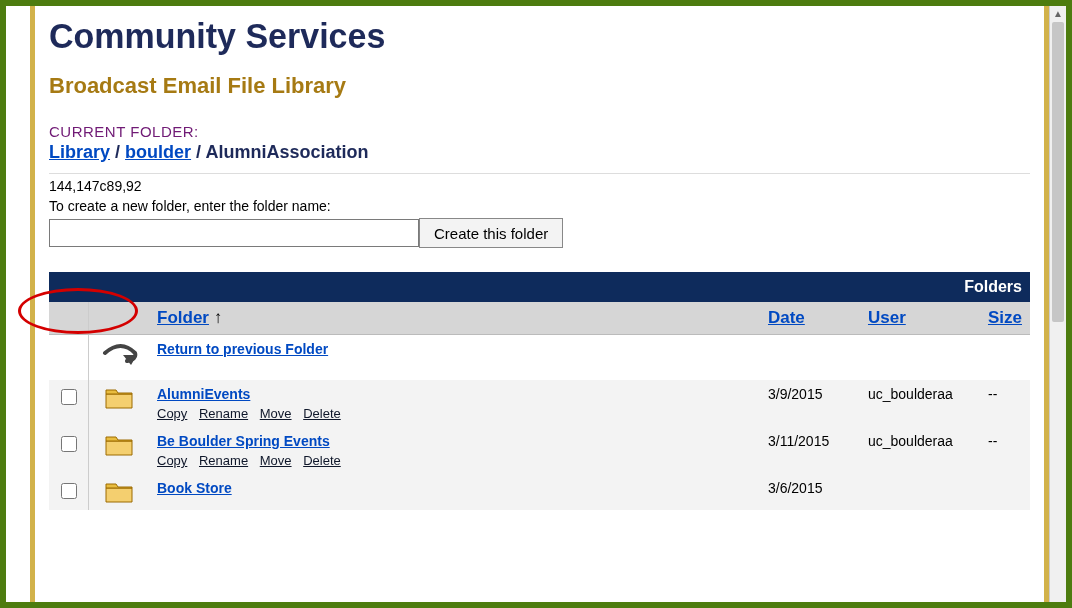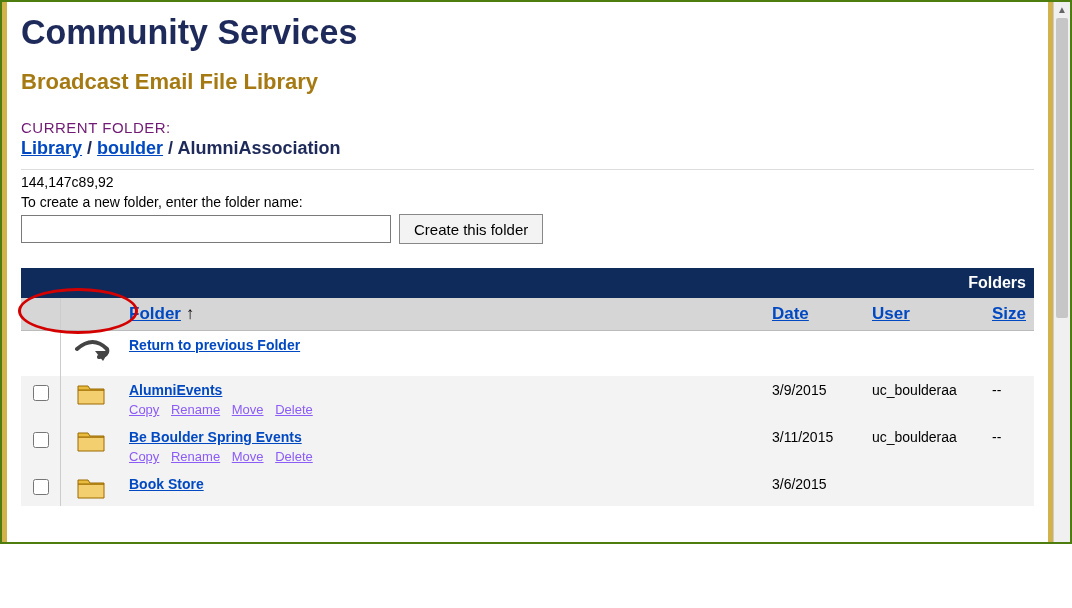--- a/index.html
+++ b/index.html
@@ -1,53 +1,53 @@
 <!DOCTYPE html>
 <html><head>
 <meta charset="utf-8">
 <style>
   * { box-sizing: border-box; }
   html, body { margin:0; padding:0; font-family: Arial, Helvetica, sans-serif; background:#fff; }
   body { width:1072px; height:608px; overflow:hidden; position:relative; }
-  .outer { border:2px solid #4d7c0f; height:544px; display:flex; }
+  .outer { border:6px solid #4d7c0f; height:608px; display:flex;padding-left:24px; }
   .page-border { border-left:5px solid #d2b24a; border-right:5px solid #d2b24a; flex:1; padding:0 14px 0 14px; overflow:hidden; background:#fff; }
   .scrollbar { width:17px; background:#f0f0f0; border-left:1px solid #ccc; position:relative; }
   .scroll-thumb { position:absolute; top:0; left:2px; right:2px; height:300px; background:#c6c6c6; border-radius:2px; }
   .scroll-arrow { position:absolute; left:0; right:0; text-align:center; font-size:10px; color:#666; }
   .scroll-arrow.top { top:2px; }
   h1.app-title { font-family: Arial, Helvetica, sans-serif; font-weight:bold; color:#1e2a5a; font-size:34px; margin:10px 0 0 0; letter-spacing:0px; transform:scaleY(1.05); }
   h2.sub-title { color:#a67a13; font-size:22px; font-weight:bold; margin:18px 0 24px 0; }
   .current-folder-label { color:#701a75; font-size:15px; letter-spacing:0.5px; }
   .breadcrumb { font-size:18px; font-weight:bold; margin:2px 0 10px 0; color:#1e2a5a; }
   .breadcrumb a { color:#0049c2; text-decoration:underline; cursor:pointer; }
   .breadcrumb .sep { color:#1e2a5a; }
   .breadcrumb .cur { color:#1e2a5a;text-align:center; }
   hr.thin { border:none; border-top:1px solid #ddd; margin:8px 0 4px 0; }
   .weird-numbers { text-align:left; font-size:14px; margin:2px 0 4px 0; }
   .create-label { font-size:14px; margin:2px 0 4px 0; }
-  .create-row { display:flex; align-items:center; gap:8px; }
+  .create-row { display:flex; align-items:center; }
   .create-row input[type=text] { width:370px; height:28px; border:1px solid #7a7a7a; font-size:14px; padding:2px 4px; }
   .create-row button { height:30px; background:#f3f3f3; border:1px solid #888; padding:0 14px; font-size:15px; cursor:pointer; }
   .folders-band { background:#0e2b5c; color:#fff; font-weight:bold; padding:6px 8px; margin-top:24px; position:relative;text-align:right; }
   .circle-hl { position:absolute; border:3px solid #d40000; border-radius:50%; width:120px; height:46px; left:18px; top:288px; pointer-events:none; z-index:50; }
   table.listing { width:100%; border-collapse:collapse; }
   table.listing th { background:#d6d6d6; text-align:left; padding:6px 8px; font-size:17px; font-weight:normal; border-bottom:1px solid #bbb; }
   table.listing th a { color:#0049c2; text-decoration:underline; font-weight:bold; cursor:pointer; }
   table.listing td { padding:6px 8px; font-size:14px; vertical-align:top; }
   table.listing tr.datarow { background:#f3f3f3; }
   table.listing tr.odd { background:#fff; }
   .col-chk { width:36px; text-align:center; border-right:1px solid #ccc; }
   .col-icon { width:54px; text-align:center; }
   .col-folder {}
   .col-date { width:100px; }
   .col-user { width:120px; }
   .col-size { width:50px; }
   .folder-link { color:#0049c2; text-decoration:underline; font-weight:bold; cursor:pointer; }
   .actions { font-size:13px; margin-top:4px; }
-  .actions a { color:#8b5cf6; text-decoration:underline; margin-right:8px; cursor:pointer; }
+  .actions a { color:#0f172a; text-decoration:underline; margin-right:8px; cursor:pointer; }
   .return-arrow { display:inline-block; }
   .folder-icon svg { display:block; margin:0 auto; }
   input[type=checkbox] { width:16px; height:16px; }
 </style>
 </head>
 <body>
 
 <div class="outer">
   <div class="page-border">
     <h1 class="app-title">Community Services</h1>

